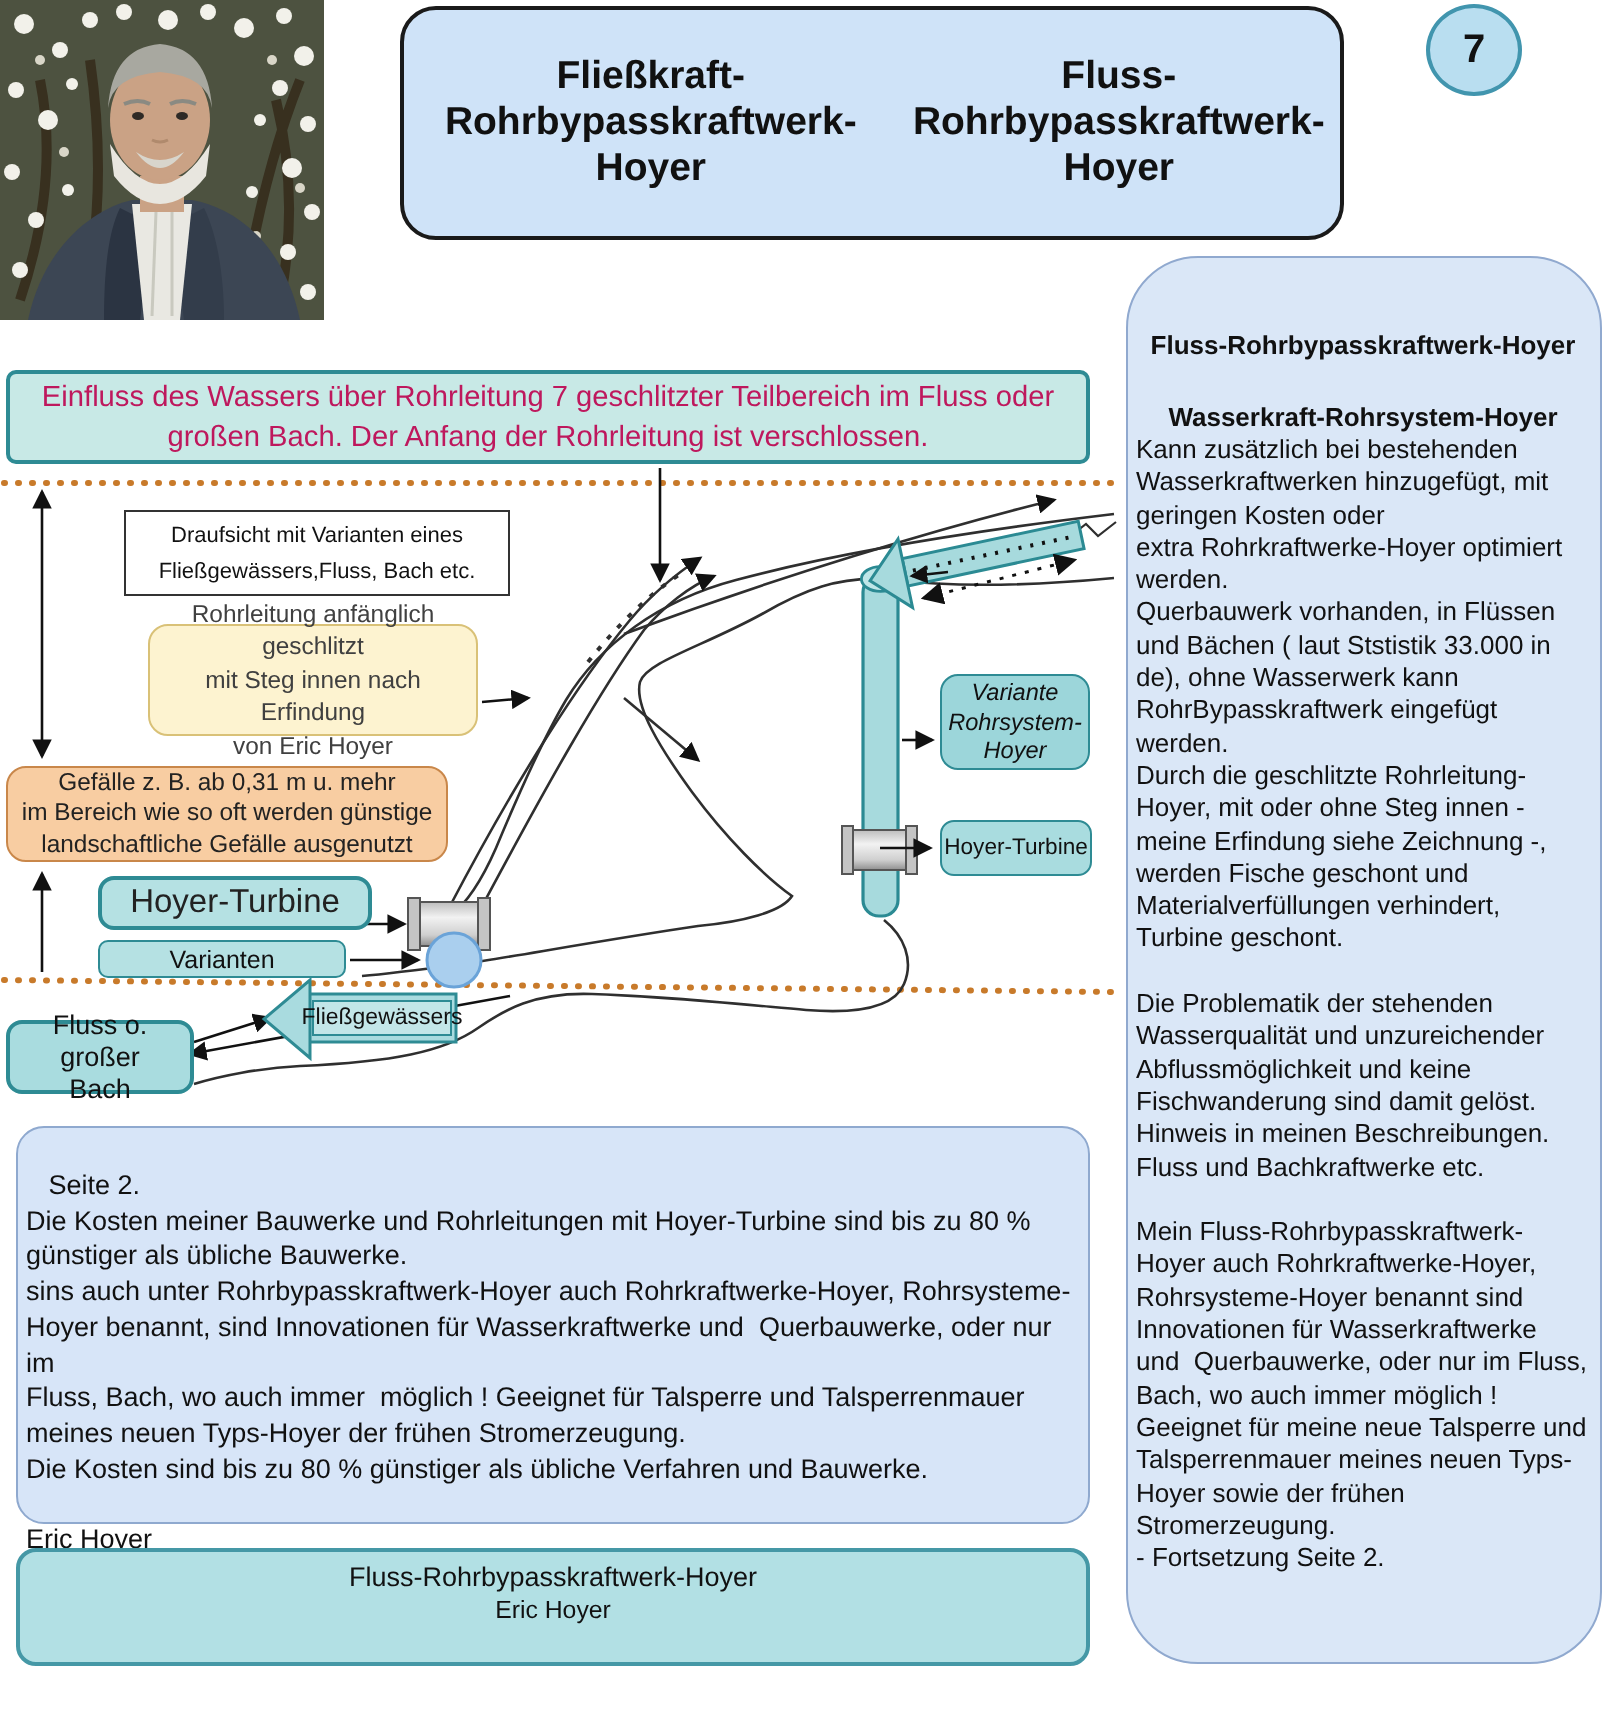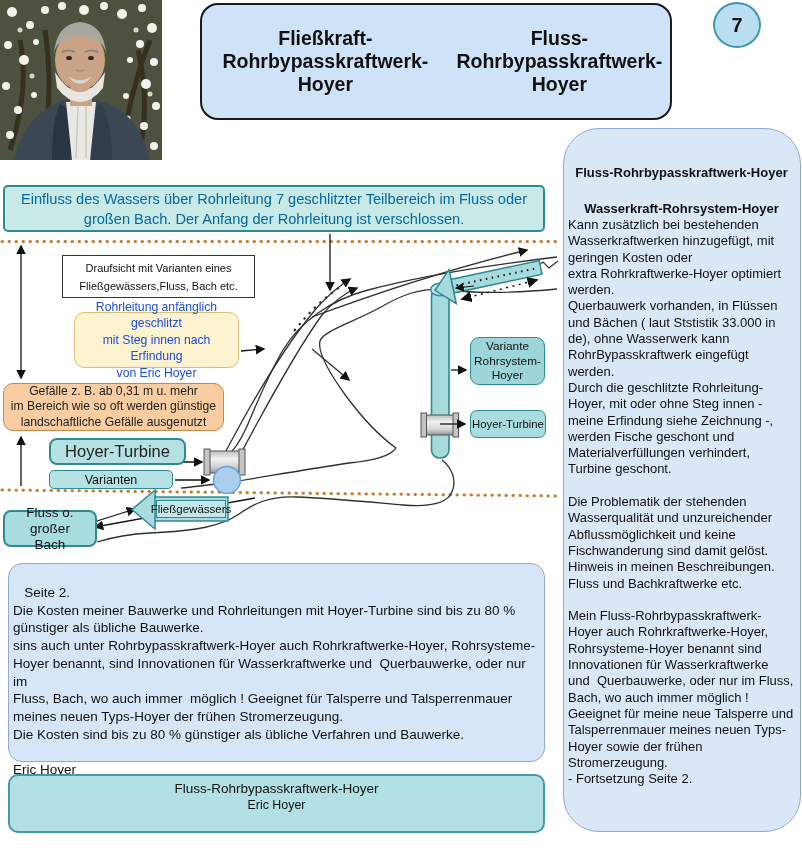--- a/index.html
+++ b/index.html
@@ -17,37 +17,37 @@
   
   #right-panel{left:563px;top:128px;width:238px;height:704px;background:#dae7f7;
                border:1.5px solid #90a9cf;border-radius:36px;z-index:2;padding:36px 4px 0 3px;}
   #right-panel .h{font-weight:bold;font-size:13px;text-align:center;}
   #right-panel .h1{margin-bottom:21px;}
   #right-panel .h2{margin-bottom:1px;}
   #right-panel .body{font-size:13px;line-height:16.3px;padding-left:1px;}
   
   #einfluss-box{left:3px;top:185px;width:542px;height:47px;background:#c8e9e6;border:2px solid #2e8b94;
                 border-radius:5px;display:flex;align-items:center;justify-content:center;text-align:center;
-                font-size:14.6px;line-height:20px;color:#0369a1;z-index:3;}
+                font-size:14.6px;line-height:20px;color:#be185d;z-index:3;}
   
   .lbl{z-index:4;display:flex;align-items:center;justify-content:center;text-align:center;}
   #draufsicht-box{left:62px;top:255px;width:193px;height:43px;background:#fff;border:1.5px solid #333;
                   font-size:11px;line-height:18px;}
   #rohrleitung-box{left:74px;top:312px;width:165px;height:56px;background:#fdf3d0;border:1.5px solid #d9c177;
-                   border-radius:10px;font-size:12.2px;line-height:16.5px;color:#1d4ed8;}
+                   border-radius:10px;font-size:12.2px;line-height:16.5px;color:#404040;}
   #gefaelle-box{left:3px;top:383px;width:221px;height:48px;background:#f8cda2;border:1.5px solid #c9874a;
                 border-radius:10px;font-size:12.2px;line-height:15.5px;color:#222;}
   #hoyer-turbine-box{left:49px;top:438px;width:137px;height:27px;background:#b5e1e3;border:2px solid #2e8b94;
                      border-radius:8px;font-size:16.5px;color:#222;}
   #ausfluss-box{left:49px;top:470px;width:124px;height:19px;background:#b5e1e3;border:1.5px solid #2e8b94;
                 border-radius:5px;font-size:12.5px;}
   #fluss-bach-box{left:3px;top:510px;width:94px;height:37px;background:#a9dcdf;border:2px solid #2e8b94;
                   border-radius:8px;font-size:13.5px;line-height:16px;}
   #variante-box{left:470px;top:337px;width:75px;height:48px;background:#9cd6da;border:1.5px solid #2e8b94;
-                border-radius:9px;font-size:11.8px;line-height:14.5px;}
+                border-radius:9px;font-size:11.8px;line-height:14.5px;font-style:italic;}
   #hoyer-turbine-small-box{left:470px;top:410px;width:76px;height:28px;background:#a9dcdf;
                 border:1.5px solid #2e8b94;border-radius:7px;font-size:11.3px;}
   #fliessrichtung-label{left:156px;top:500px;width:70px;height:18px;background:#c3e6e8;
                 border:1.5px solid #2e8b94;font-size:11.5px;z-index:5;}
   
   #seite2-box{left:8px;top:563px;width:537px;height:199px;background:#d7e5f8;border:1.5px solid #8fa9cf;
               border-radius:14px;font-size:13.5px;line-height:17.7px;padding:20px 6px 0 4px;z-index:3;}
   #footer-box{left:8px;top:774px;width:537px;height:59px;background:#b2e0e4;border:2px solid #4598a6;
               border-radius:10px;text-align:center;z-index:3;padding-top:4px;}
   #footer-box .f1{font-size:13.5px;line-height:17px;}

